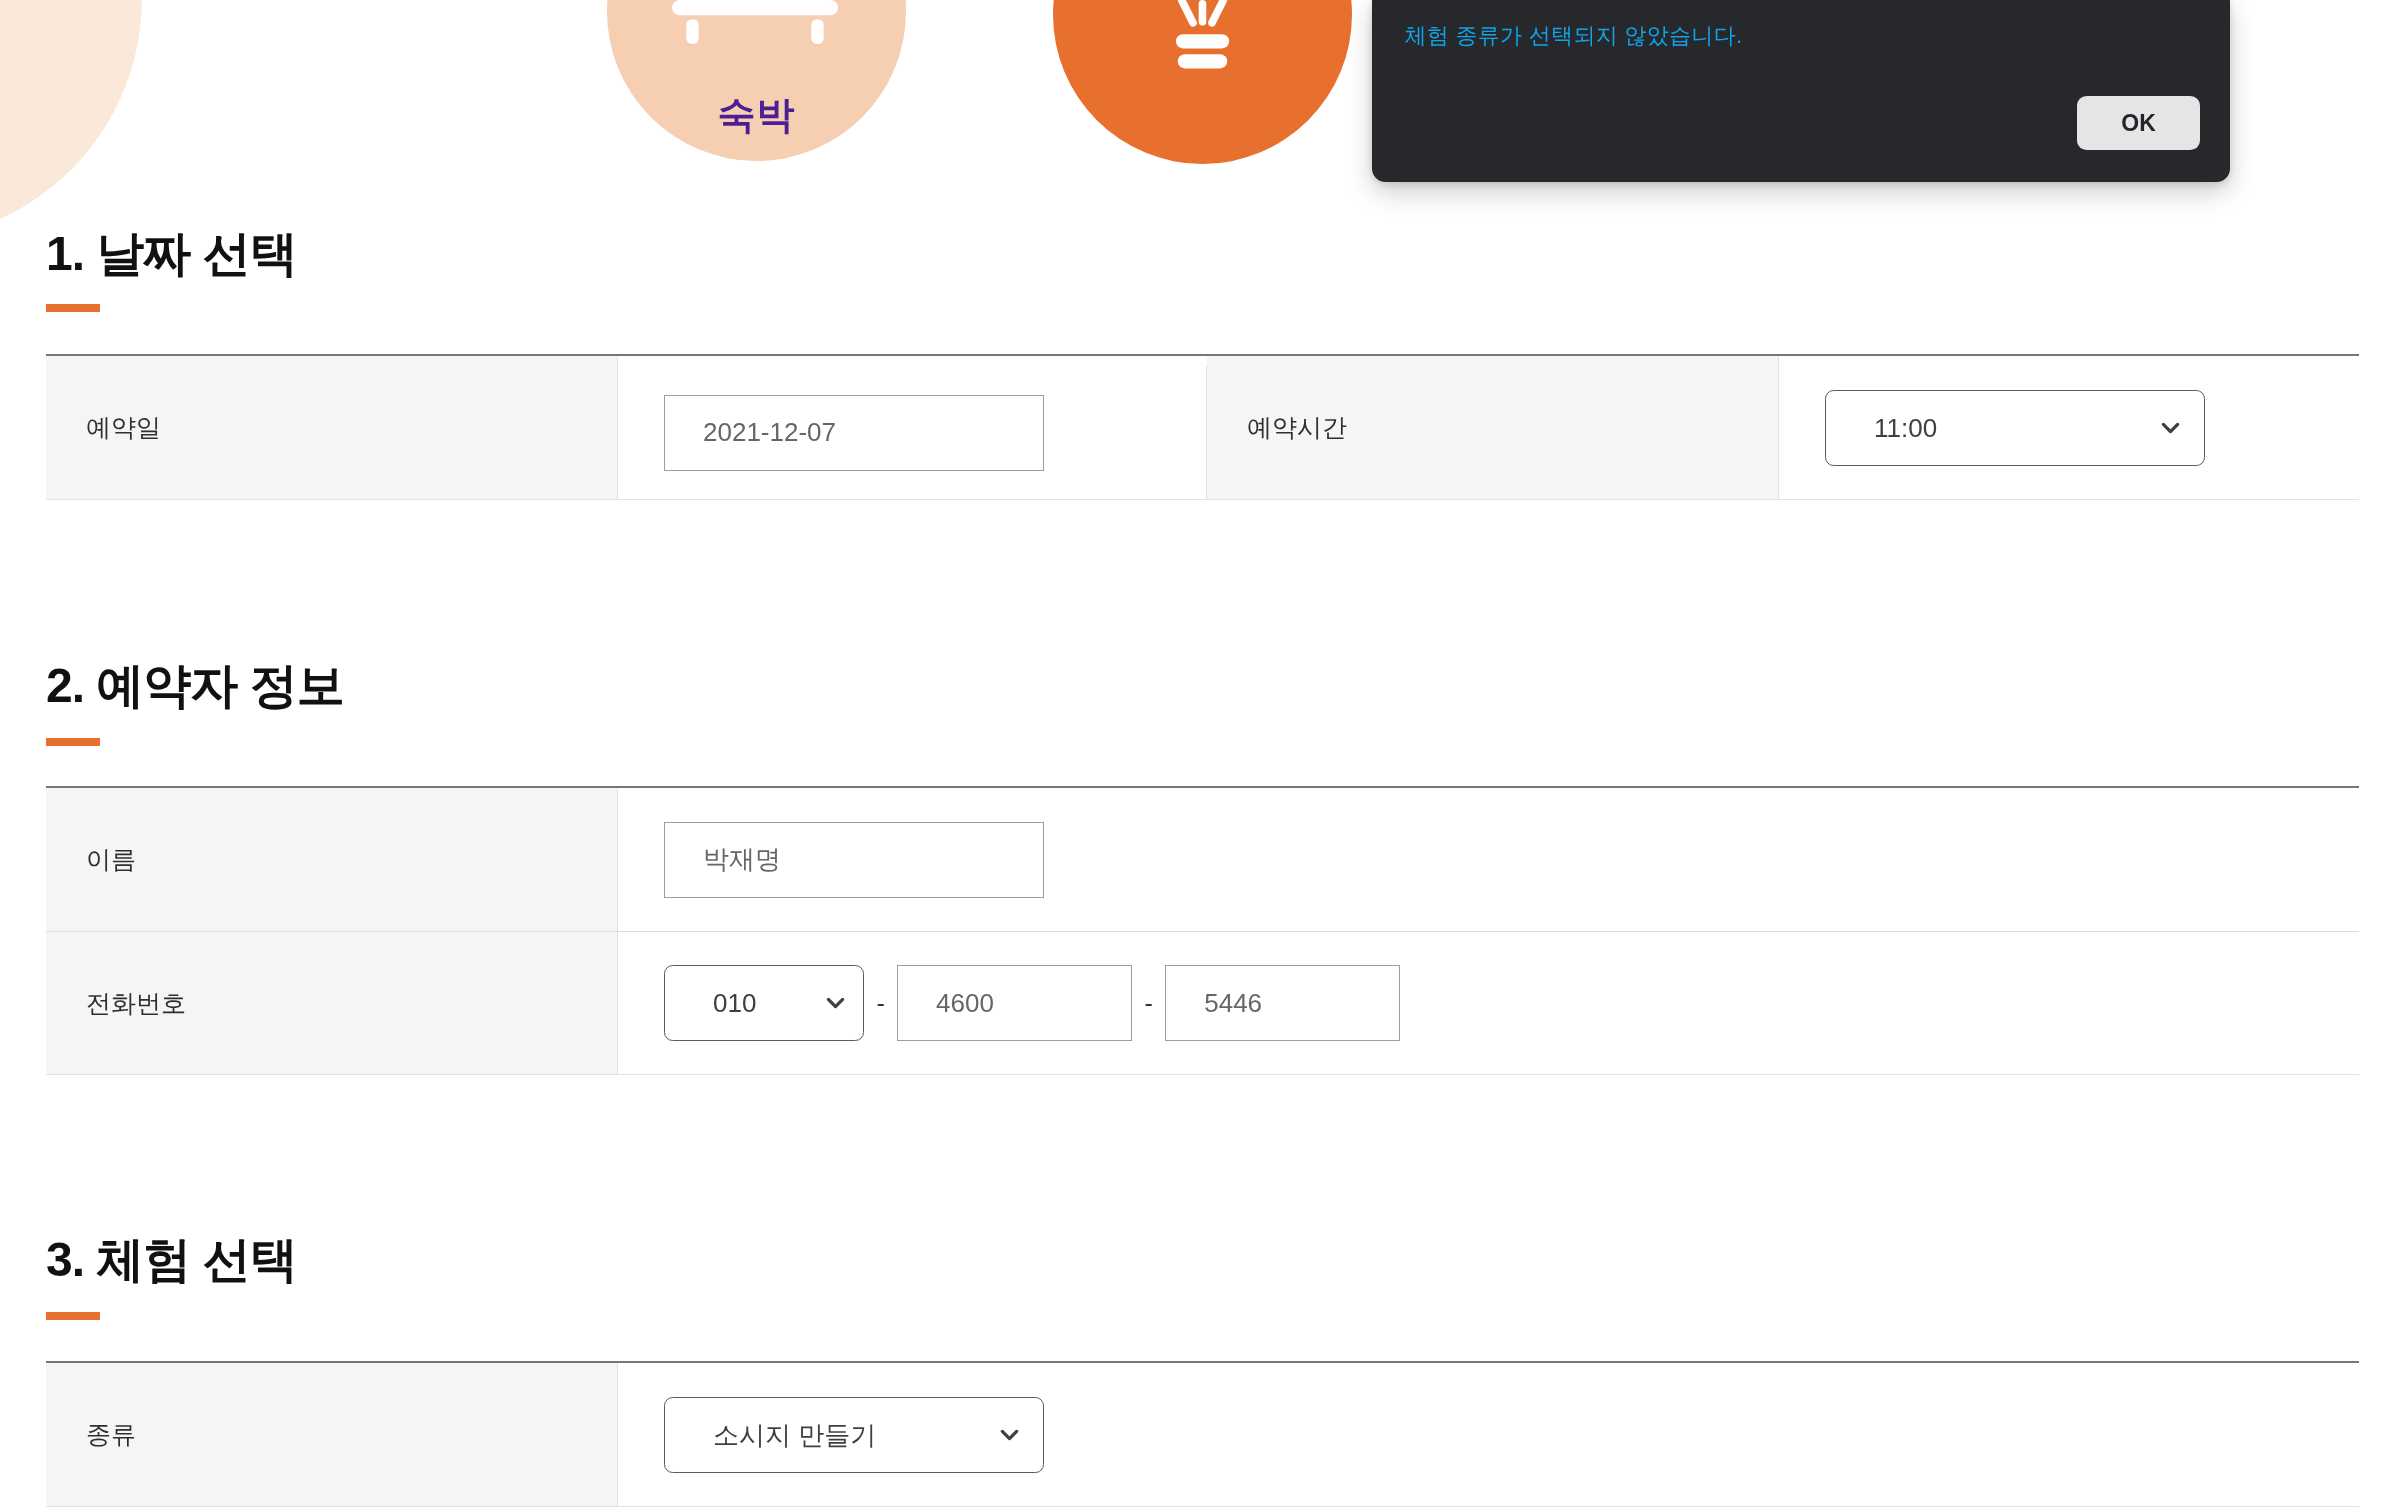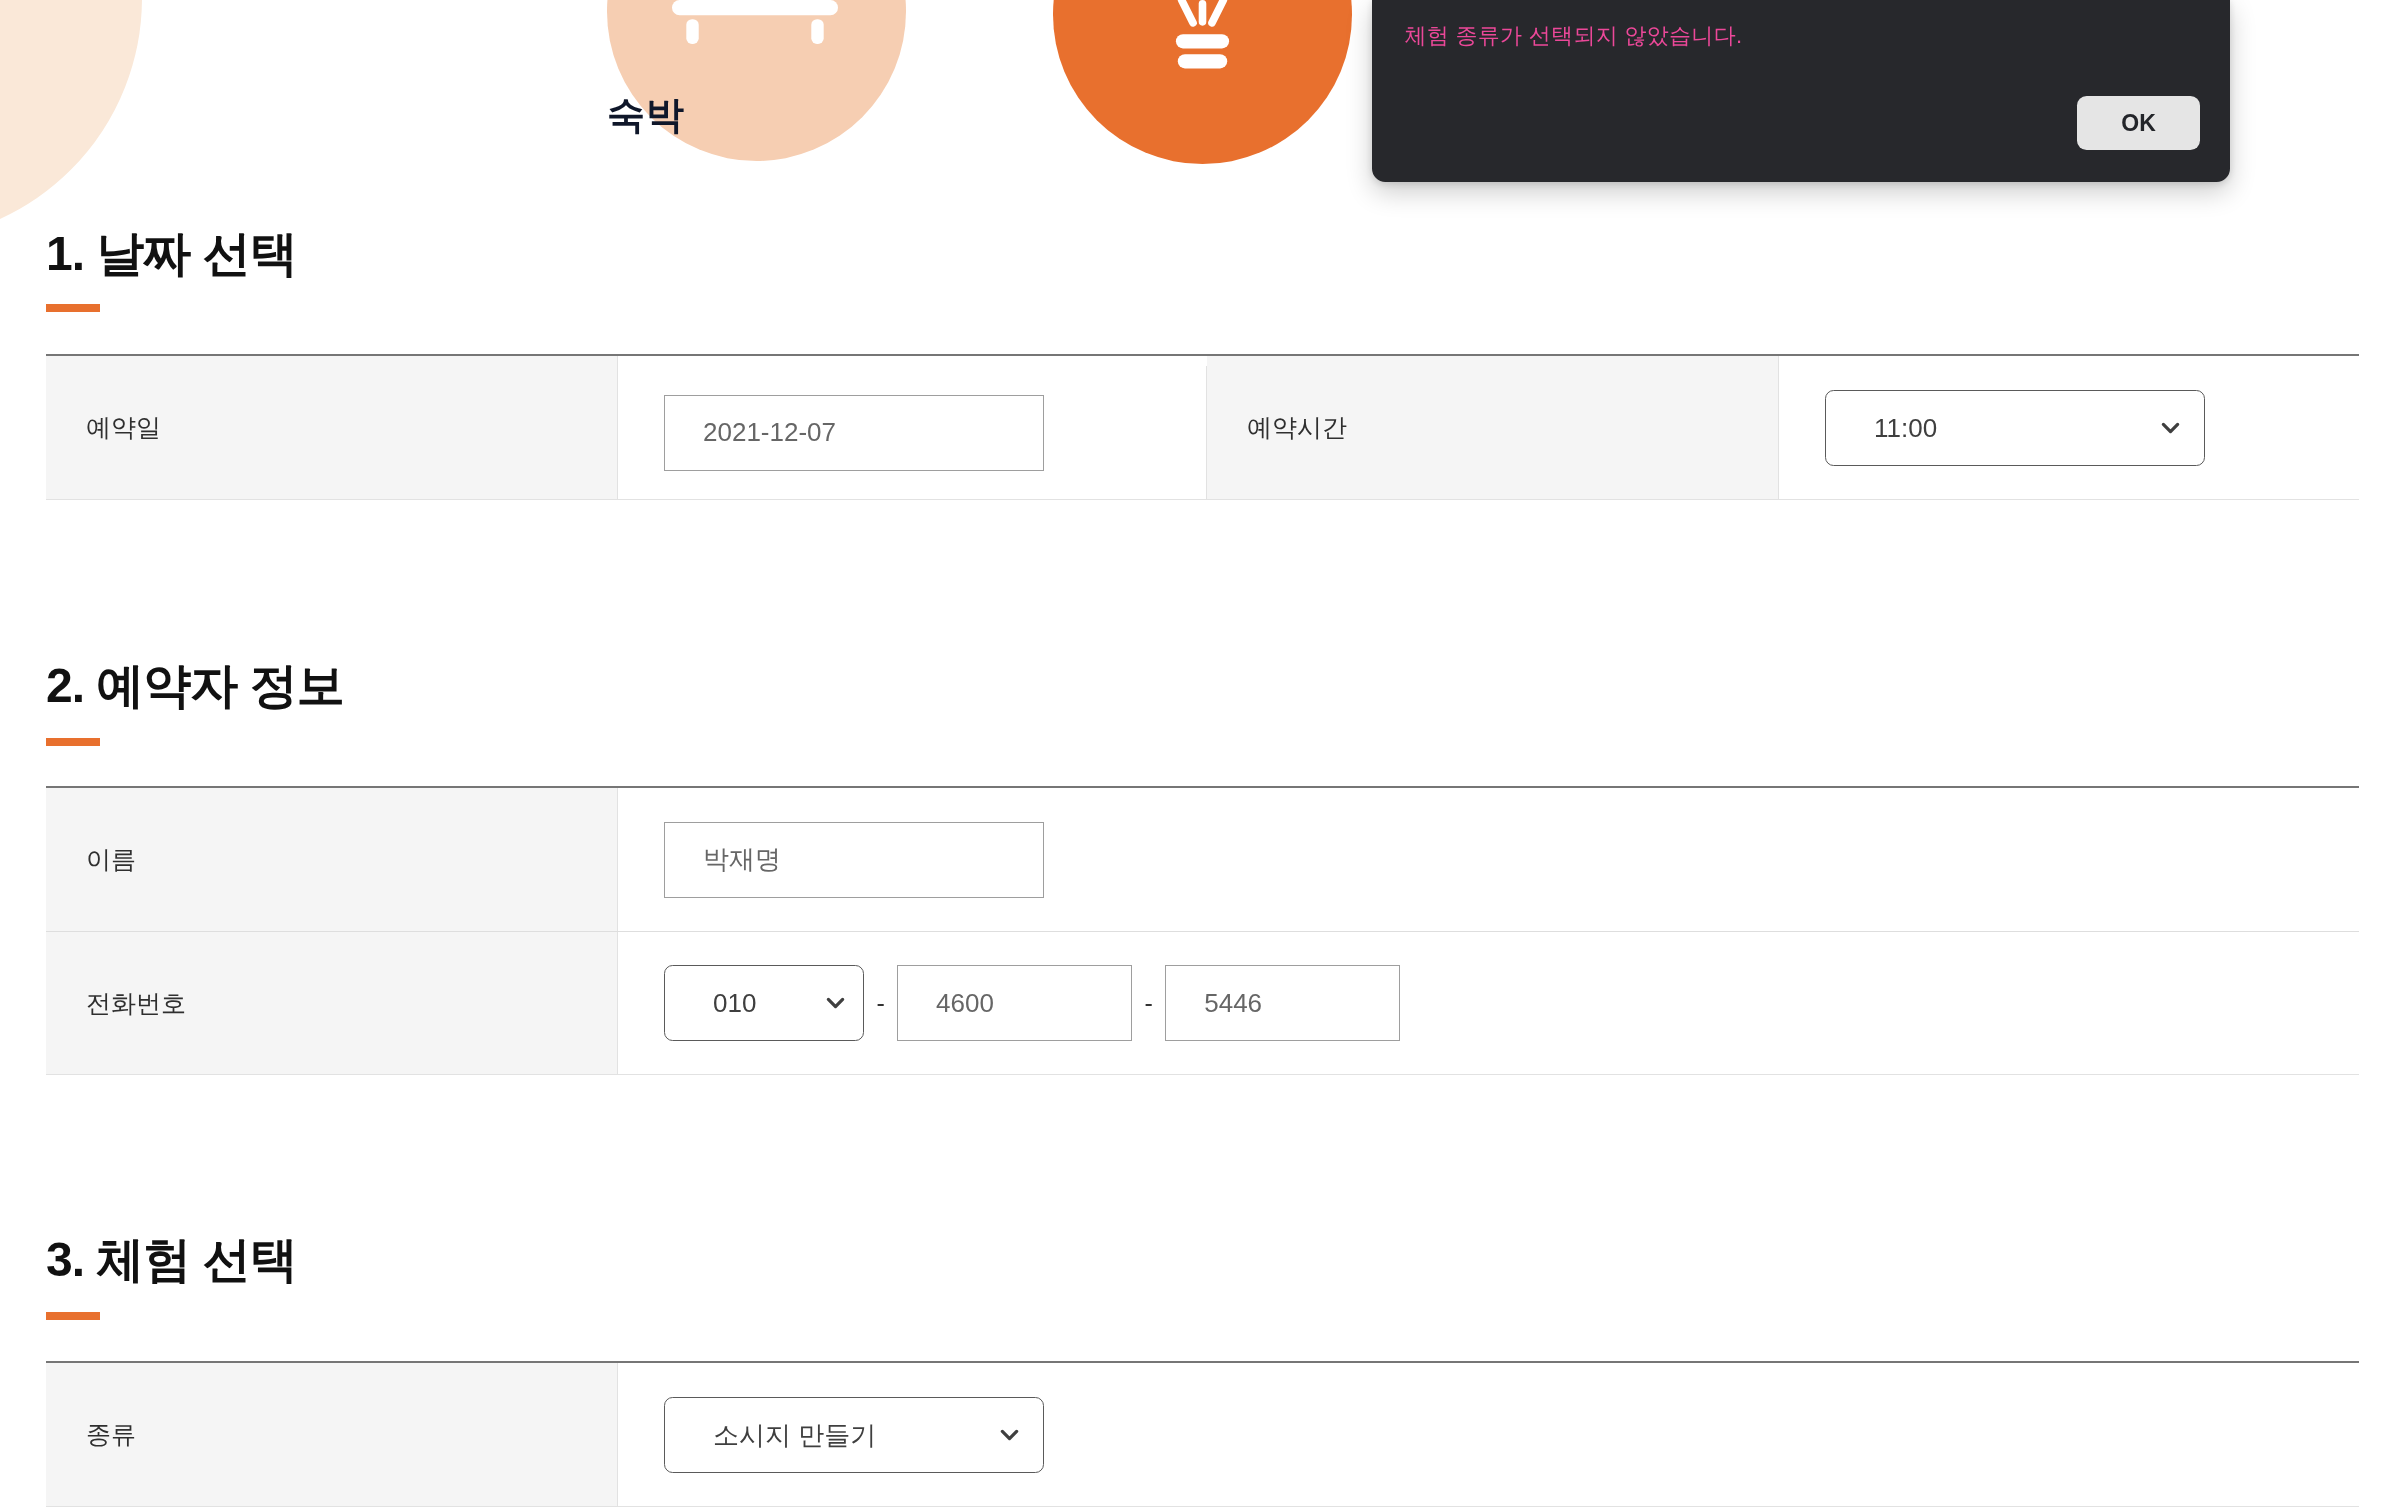--- a/index.html
+++ b/index.html
@@ -18,37 +18,37 @@
   }
 
   
   .cat-circle {
     position:absolute; width:299px; height:299px; border-radius:50%;
     cursor:pointer;
   }
   .cat-circle.lodging   { left:607px;  top:-138px; background:#f6ceb2; }
   .cat-circle.experience{ left:1053px; top:-135px; background:#e8702e; }
   .cat-label {
-    position:absolute; left:0; right:0; top:228px; text-align:left;
-    color:#0f172a; font-size:38px; font-weight:700; letter-spacing:1px;
+    position:absolute; left:0; right:0; top:228px; text-align:center;
+    color:#4c1d95; font-size:38px; font-weight:700; letter-spacing:1px;
   }
   .cat-icon { position:absolute; }
   .cat-circle.lodging .cat-icon    { left:65px;  top:138px; width:166px; height:44px; }
   .cat-circle.experience .cat-icon { left:115px; top:135px; width:69px;  height:76px; }
 
   
   .dialog {
     position:absolute; left:1372px; top:0; width:858px; height:182px;
     background:#27282c; border-radius:0 0 13.4px 13.4px;
     box-shadow:0 9.6px 27px rgba(0,0,0,0.20), 0 1.9px 7.6px rgba(0,0,0,0.12);
     z-index:10;
   }
   .dialog-message {
     position:absolute; left:32.5px; top:21px;
-    color:#ec4899; font-size:22px; letter-spacing:0.3px;
+    color:#0ea5e9; font-size:22px; letter-spacing:0.3px;
   }
   .ok-button {
     position:absolute; right:30px; bottom:32px; width:123px; height:54px;
     background:#e5e5e5; border:none; border-radius:9.6px;
     color:#23252a; font-size:23px; font-weight:600; cursor:pointer;
     font-family:inherit;
   }
 
   
   .section-heading {

